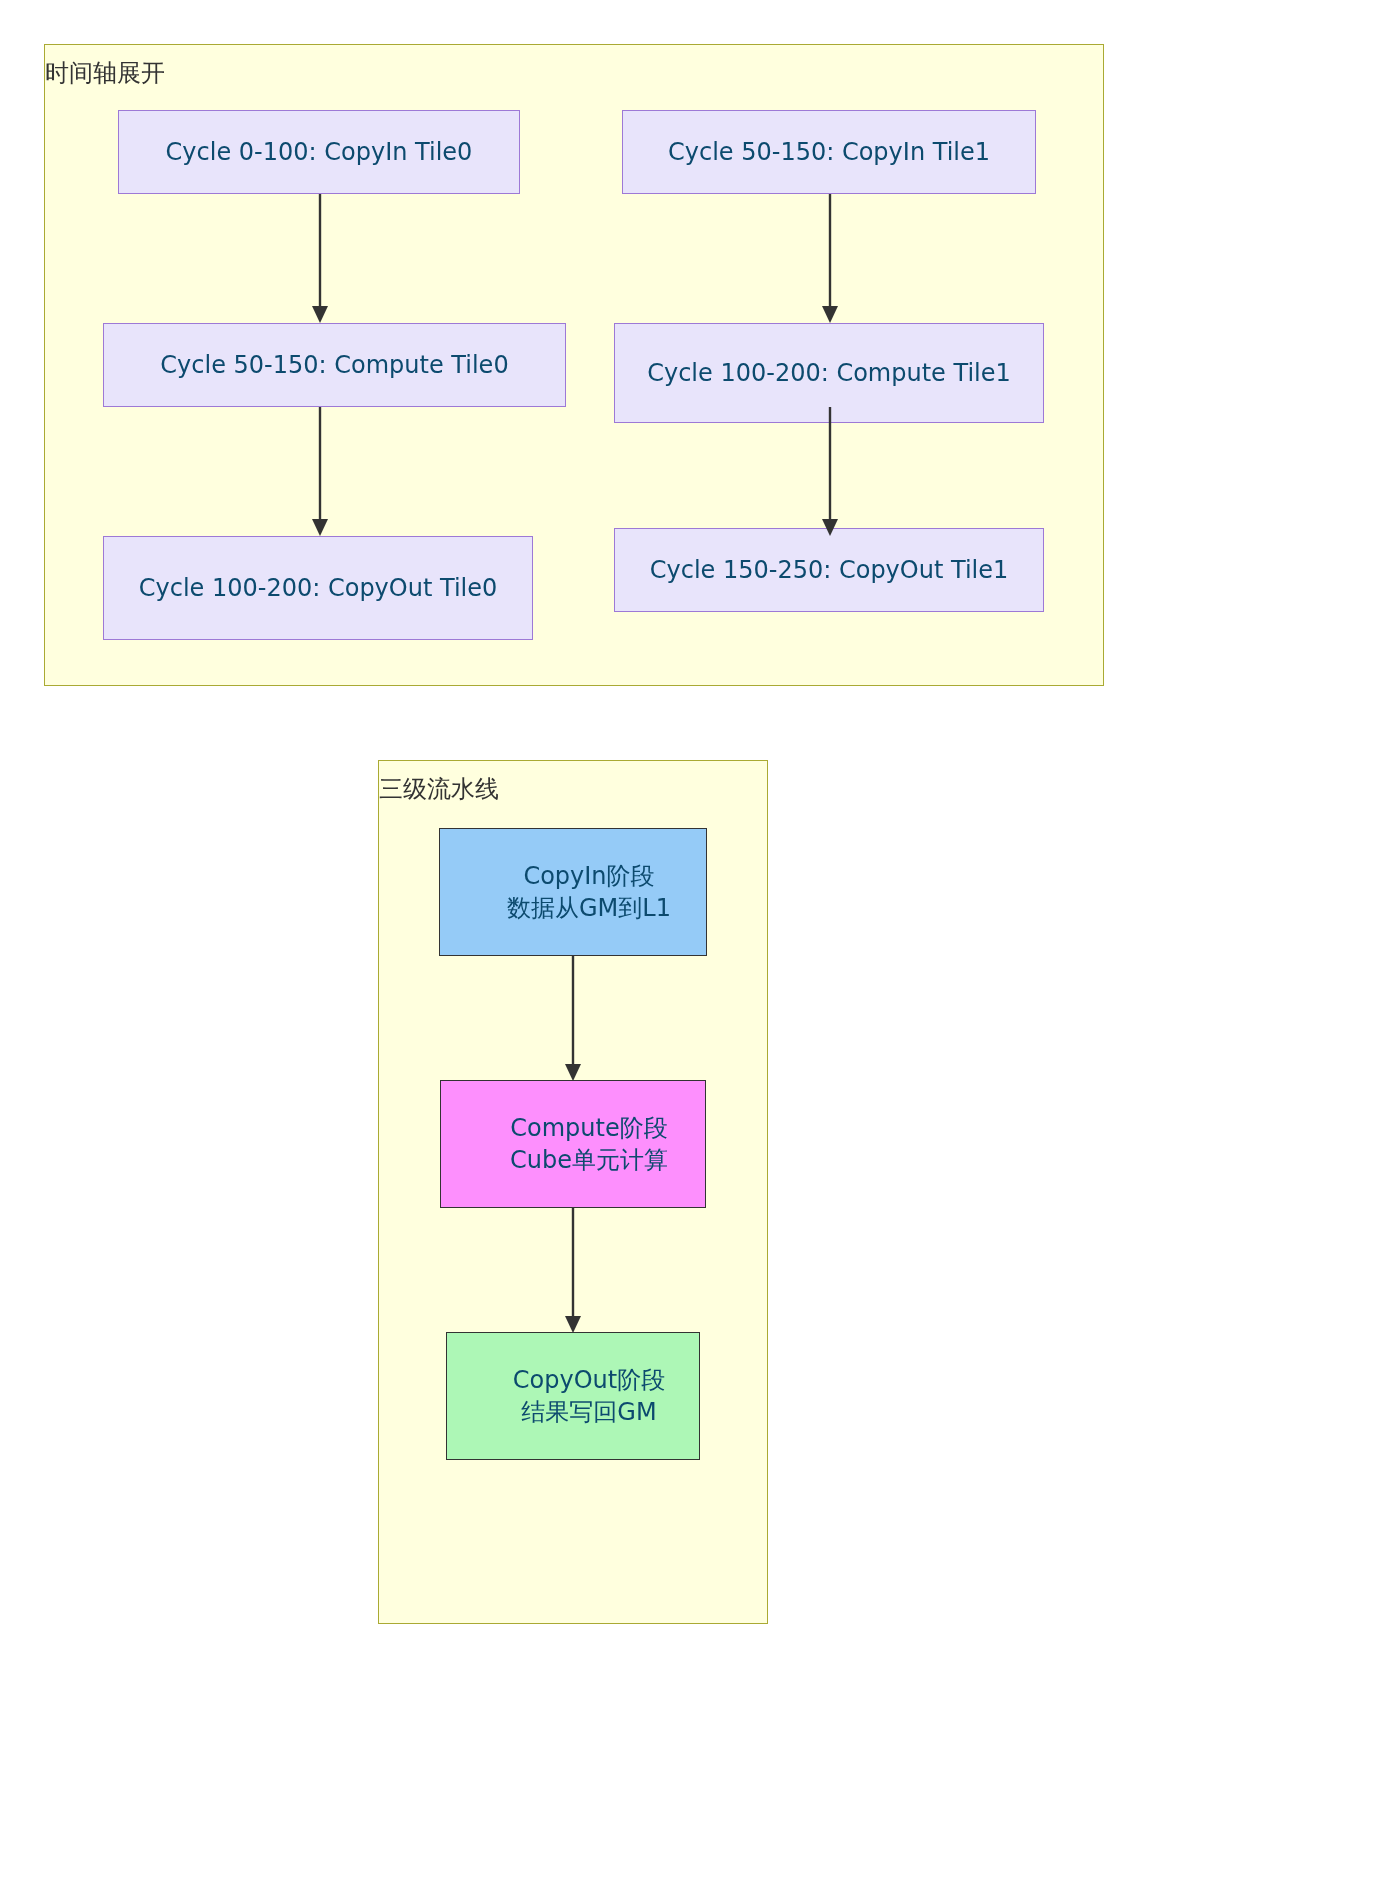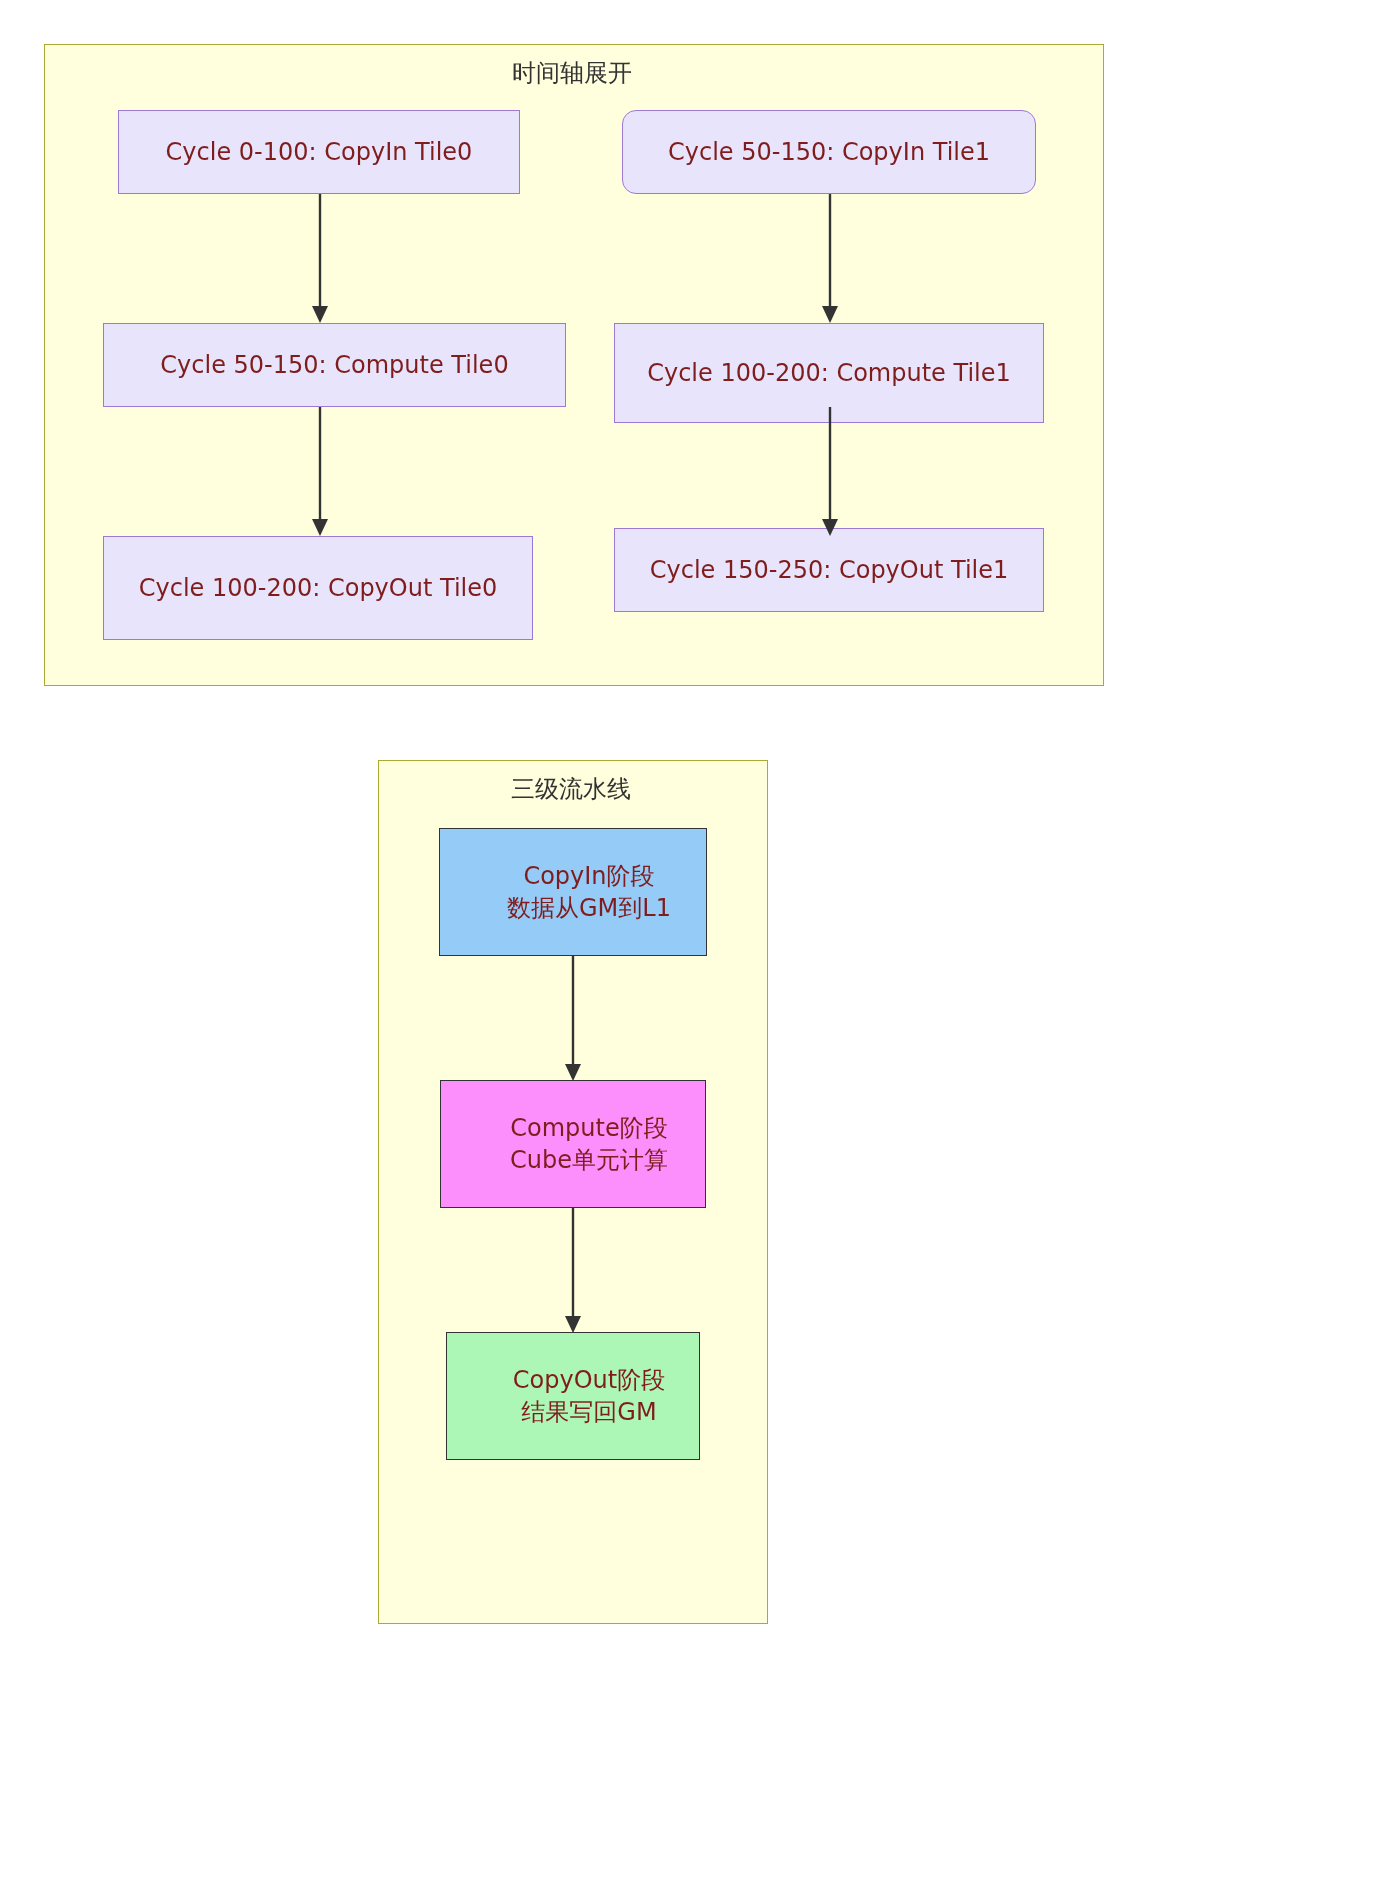--- a/index.html
+++ b/index.html
@@ -20,37 +20,36 @@
     position: absolute;
     background: #ffffde;
     border: 1.6px solid #aaaa33;
     box-sizing: border-box;
   }
   .cluster-title {
     position: absolute;
     top: 14px;
     left: 0;
     right: 4px;
-    text-align: center;
     font-size: 24px;
     color: #333333;
     line-height: 1.2;
     white-space: nowrap;
   }
 
   
   .node {
     position: absolute;
     box-sizing: border-box;
     display: flex;
     align-items: center;
     justify-content: center;
     text-align: center;
     font-size: 24px;
-    color: #7f1d1d;
+    color: #0c4a6e;
     line-height: 1.35;
     overflow: hidden;
     white-space: nowrap;
   }
   .node .node-label {
     display: block;
     white-space: nowrap;
   }
   .node.multiline,
   .node.multiline .node-label {
@@ -104,21 +103,21 @@
 </div>
 
 <div class="node purple" style="left:103px; top:323px; width:463px; height:84px;">
   <span class="node-label">Cycle 50-150: Compute Tile0</span>
 </div>
 
 <div class="node purple" style="left:103px; top:536px; width:430px; height:104px;">
   <span class="node-label">Cycle 100-200: CopyOut Tile0</span>
 </div>
 
-<div class="node purple" style="left:622px; top:110px; width:414px; height:84px;border-radius:14px;">
+<div class="node purple" style="left:622px; top:110px; width:414px; height:84px;">
   <span class="node-label">Cycle 50-150: CopyIn Tile1</span>
 </div>
 
 <div class="node purple" style="left:614px; top:323px; width:430px; height:100px;">
   <span class="node-label">Cycle 100-200: Compute Tile1</span>
 </div>
 
 <div class="node purple" style="left:614px; top:528px; width:430px; height:84px;">
   <span class="node-label">Cycle 150-250: CopyOut Tile1</span>
 </div>

